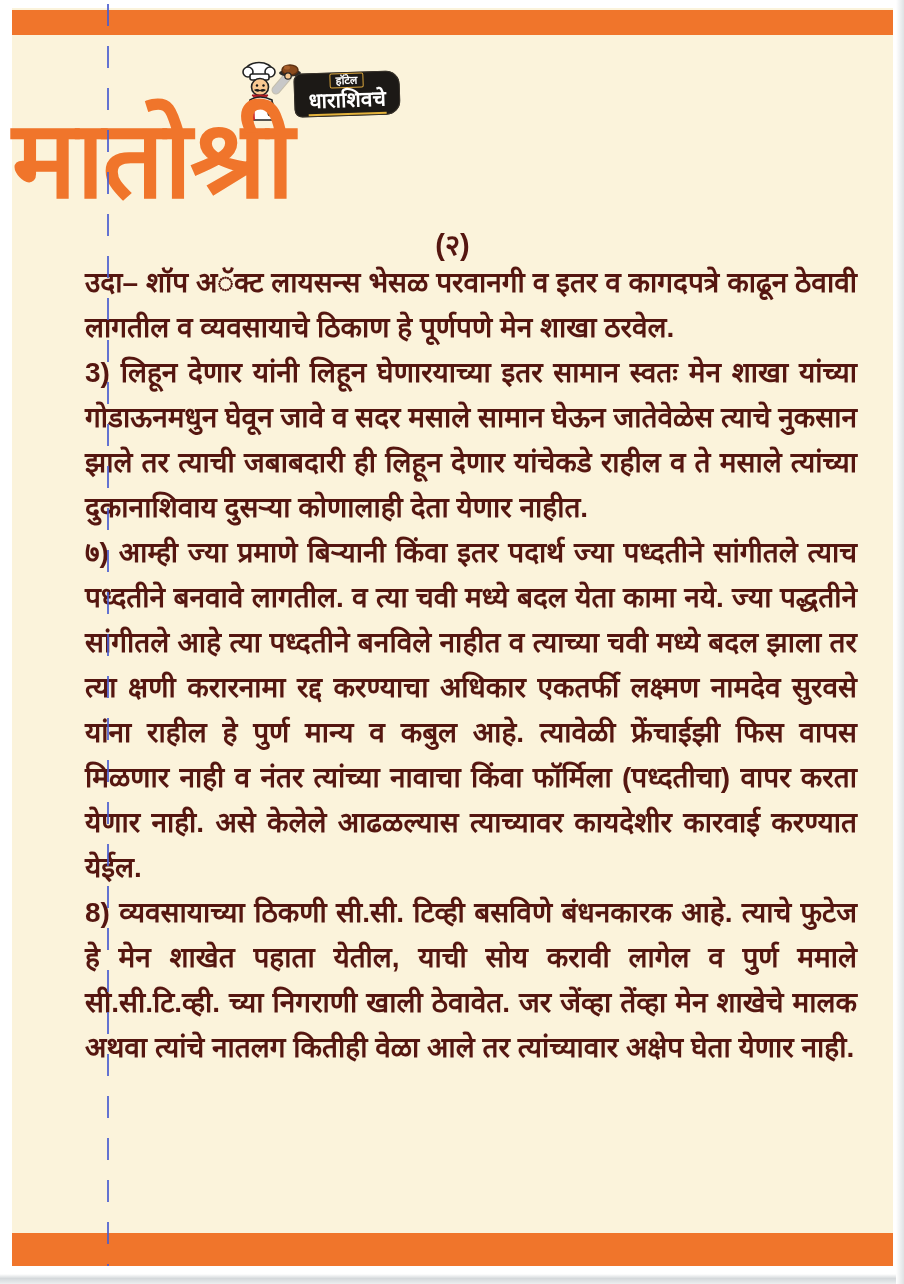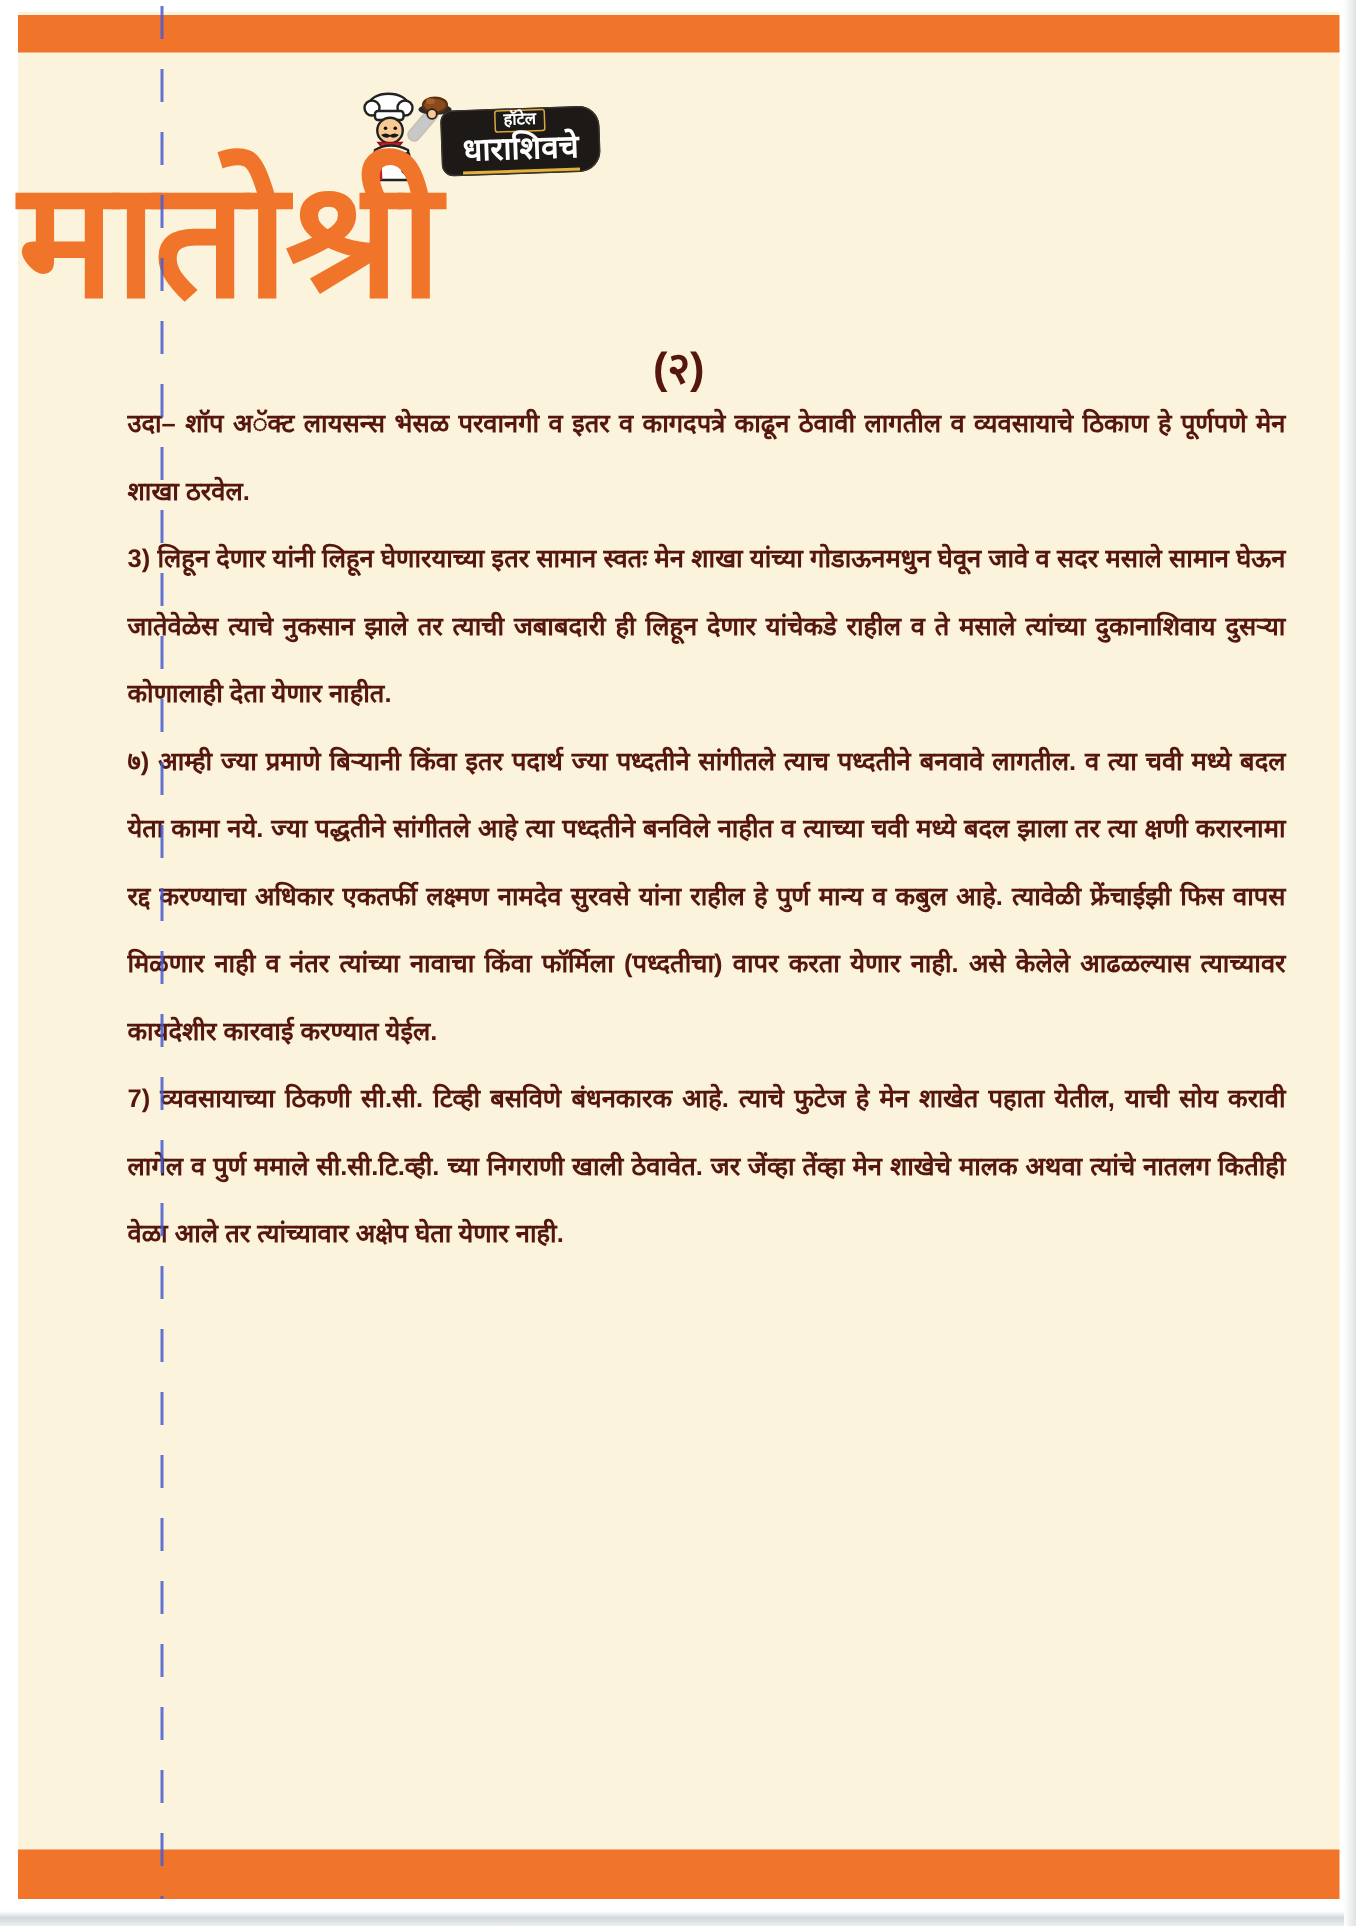--- a/index.html
+++ b/index.html
@@ -58,21 +58,21 @@
     letter-spacing:-2px;white-space:nowrap;
   }
 
   .page-number{
     position:absolute;left:0;top:216px;width:100%;text-align:center;
     color:#551610;font-size:29px;font-weight:700;
   }
 
   .doc-body{
     position:absolute;left:73px;top:252px;width:772px;
-    color:#551610;font-size:17px;line-height:45px;font-weight:700;
+    color:#551610;font-size:28px;line-height:45px;font-weight:700;
   }
   .para{margin:0;text-align:justify;}
 </style>
 </head>
 <body>
 
 <div class="page">
   <div class="bar top"></div>
 
   <div class="logo-group">
@@ -111,21 +111,21 @@
   </div>
 
   <div class="brand-title">मातोश्री</div>
 
   <div class="page-number">(२)</div>
 
   <div class="doc-body">
       <p class="para">उदा– शॉप अॅक्ट लायसन्स भेसळ परवानगी व इतर व कागदपत्रे काढून ठेवावी लागतील व व्यवसायाचे ठिकाण हे पूर्णपणे मेन शाखा ठरवेल.</p>
       <p class="para">3) लिहून देणार यांनी लिहून घेणारयाच्या इतर सामान स्वतः मेन शाखा यांच्या गोडाऊनमधुन घेवून जावे व सदर मसाले सामान घेऊन जातेवेळेस त्याचे नुकसान झाले तर त्याची जबाबदारी ही लिहून देणार यांचेकडे राहील व ते मसाले त्यांच्या दुकानाशिवाय दुसऱ्या कोणालाही देता येणार नाहीत.</p>
       <p class="para">७) आम्ही ज्या प्रमाणे बिऱ्यानी किंवा इतर पदार्थ ज्या पध्दतीने सांगीतले त्याच पध्दतीने बनवावे लागतील. व त्या चवी मध्ये बदल येता कामा नये. ज्या पद्धतीने सांगीतले आहे त्या पध्दतीने बनविले नाहीत व त्याच्या चवी मध्ये बदल झाला तर त्या क्षणी करारनामा रद्द करण्याचा अधिकार एकतर्फी लक्ष्मण नामदेव सुरवसे यांना राहील हे पुर्ण मान्य व कबुल आहे. त्यावेळी फ्रेंचाईझी फिस वापस मिळणार नाही व नंतर त्यांच्या नावाचा किंवा फॉर्मिला (पध्दतीचा) वापर करता येणार नाही. असे केलेले आढळल्यास त्याच्यावर कायदेशीर कारवाई करण्यात येईल.</p>
-      <p class="para">7) व्यवसायाच्या ठिकणी सी.सी. टिव्ही बसविणे बंधनकारक आहे. त्याचे फुटेज हे मेन शाखेत पहाता येतील, याची सोय करावी लागेल व पुर्ण ममाले सी.सी.टि.व्ही. च्या निगराणी खाली ठेवावेत. जर जेंव्हा तेंव्हा मेन शाखेचे मालक अथवा त्यांचे नातलग कितीही वेळा आले तर त्यांच्यावार अक्षेप घेता येणार नाही.</p>
+      <p class="para">8) व्यवसायाच्या ठिकणी सी.सी. टिव्ही बसविणे बंधनकारक आहे. त्याचे फुटेज हे मेन शाखेत पहाता येतील, याची सोय करावी लागेल व पुर्ण ममाले सी.सी.टि.व्ही. च्या निगराणी खाली ठेवावेत. जर जेंव्हा तेंव्हा मेन शाखेचे मालक अथवा त्यांचे नातलग कितीही वेळा आले तर त्यांच्यावार अक्षेप घेता येणार नाही.</p>
     </div>
 
   <div class="bar bottom"></div>
 </div>
 
 <div class="fold-line"></div>
 <div class="scan-edge-bottom"></div>
 <div class="scan-edge-right"></div>
 
 </body></html>

